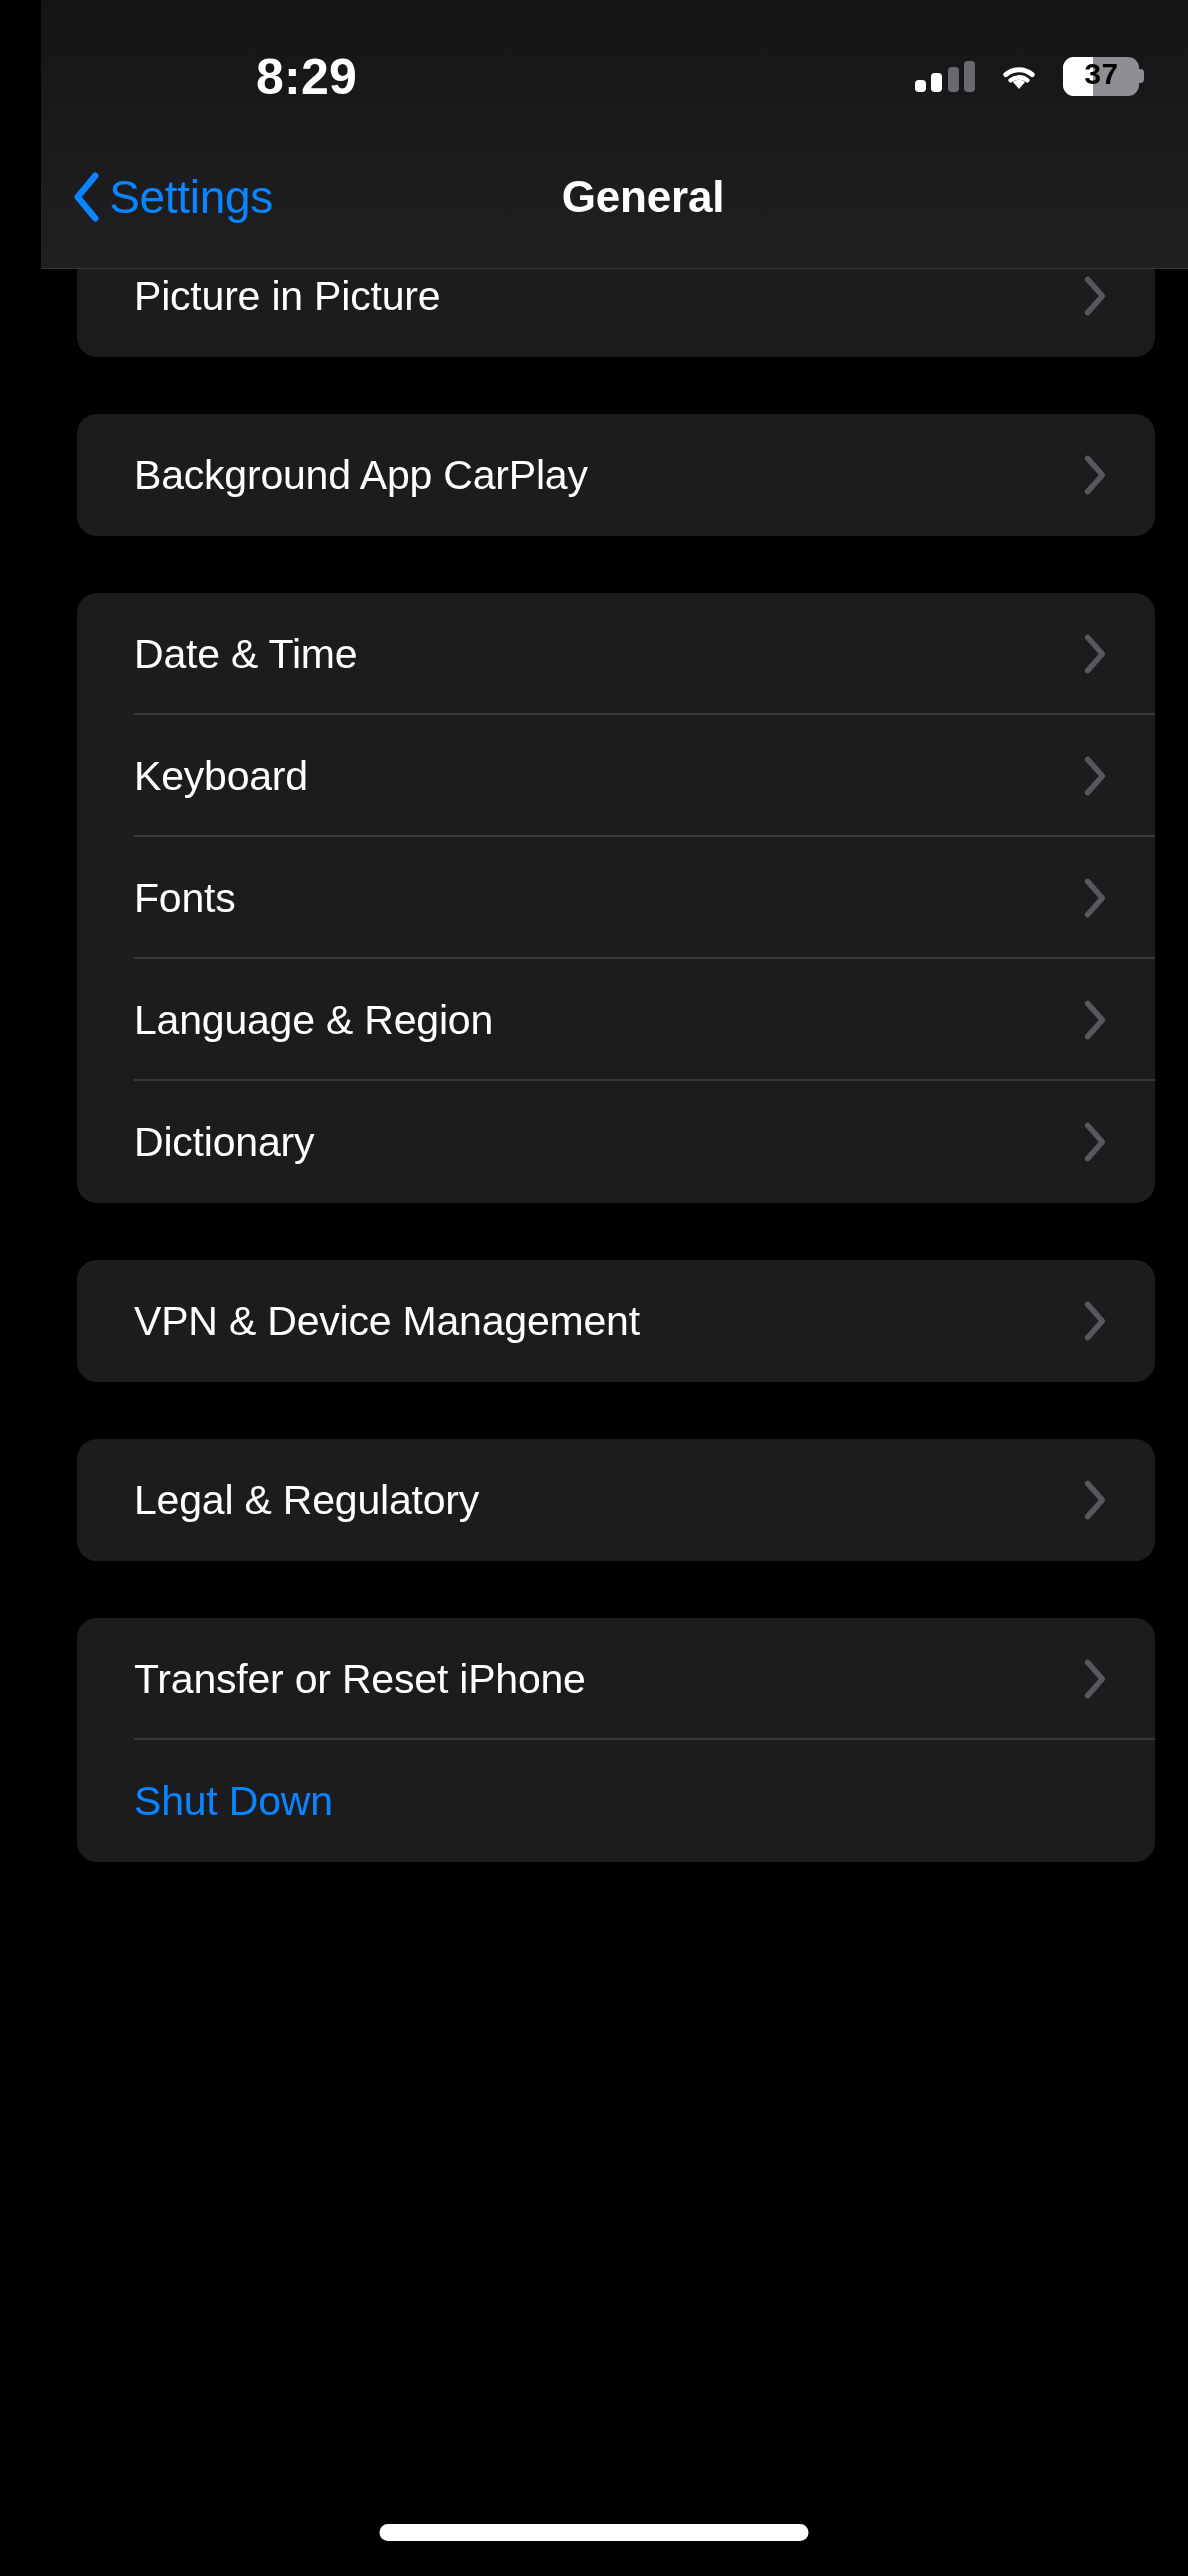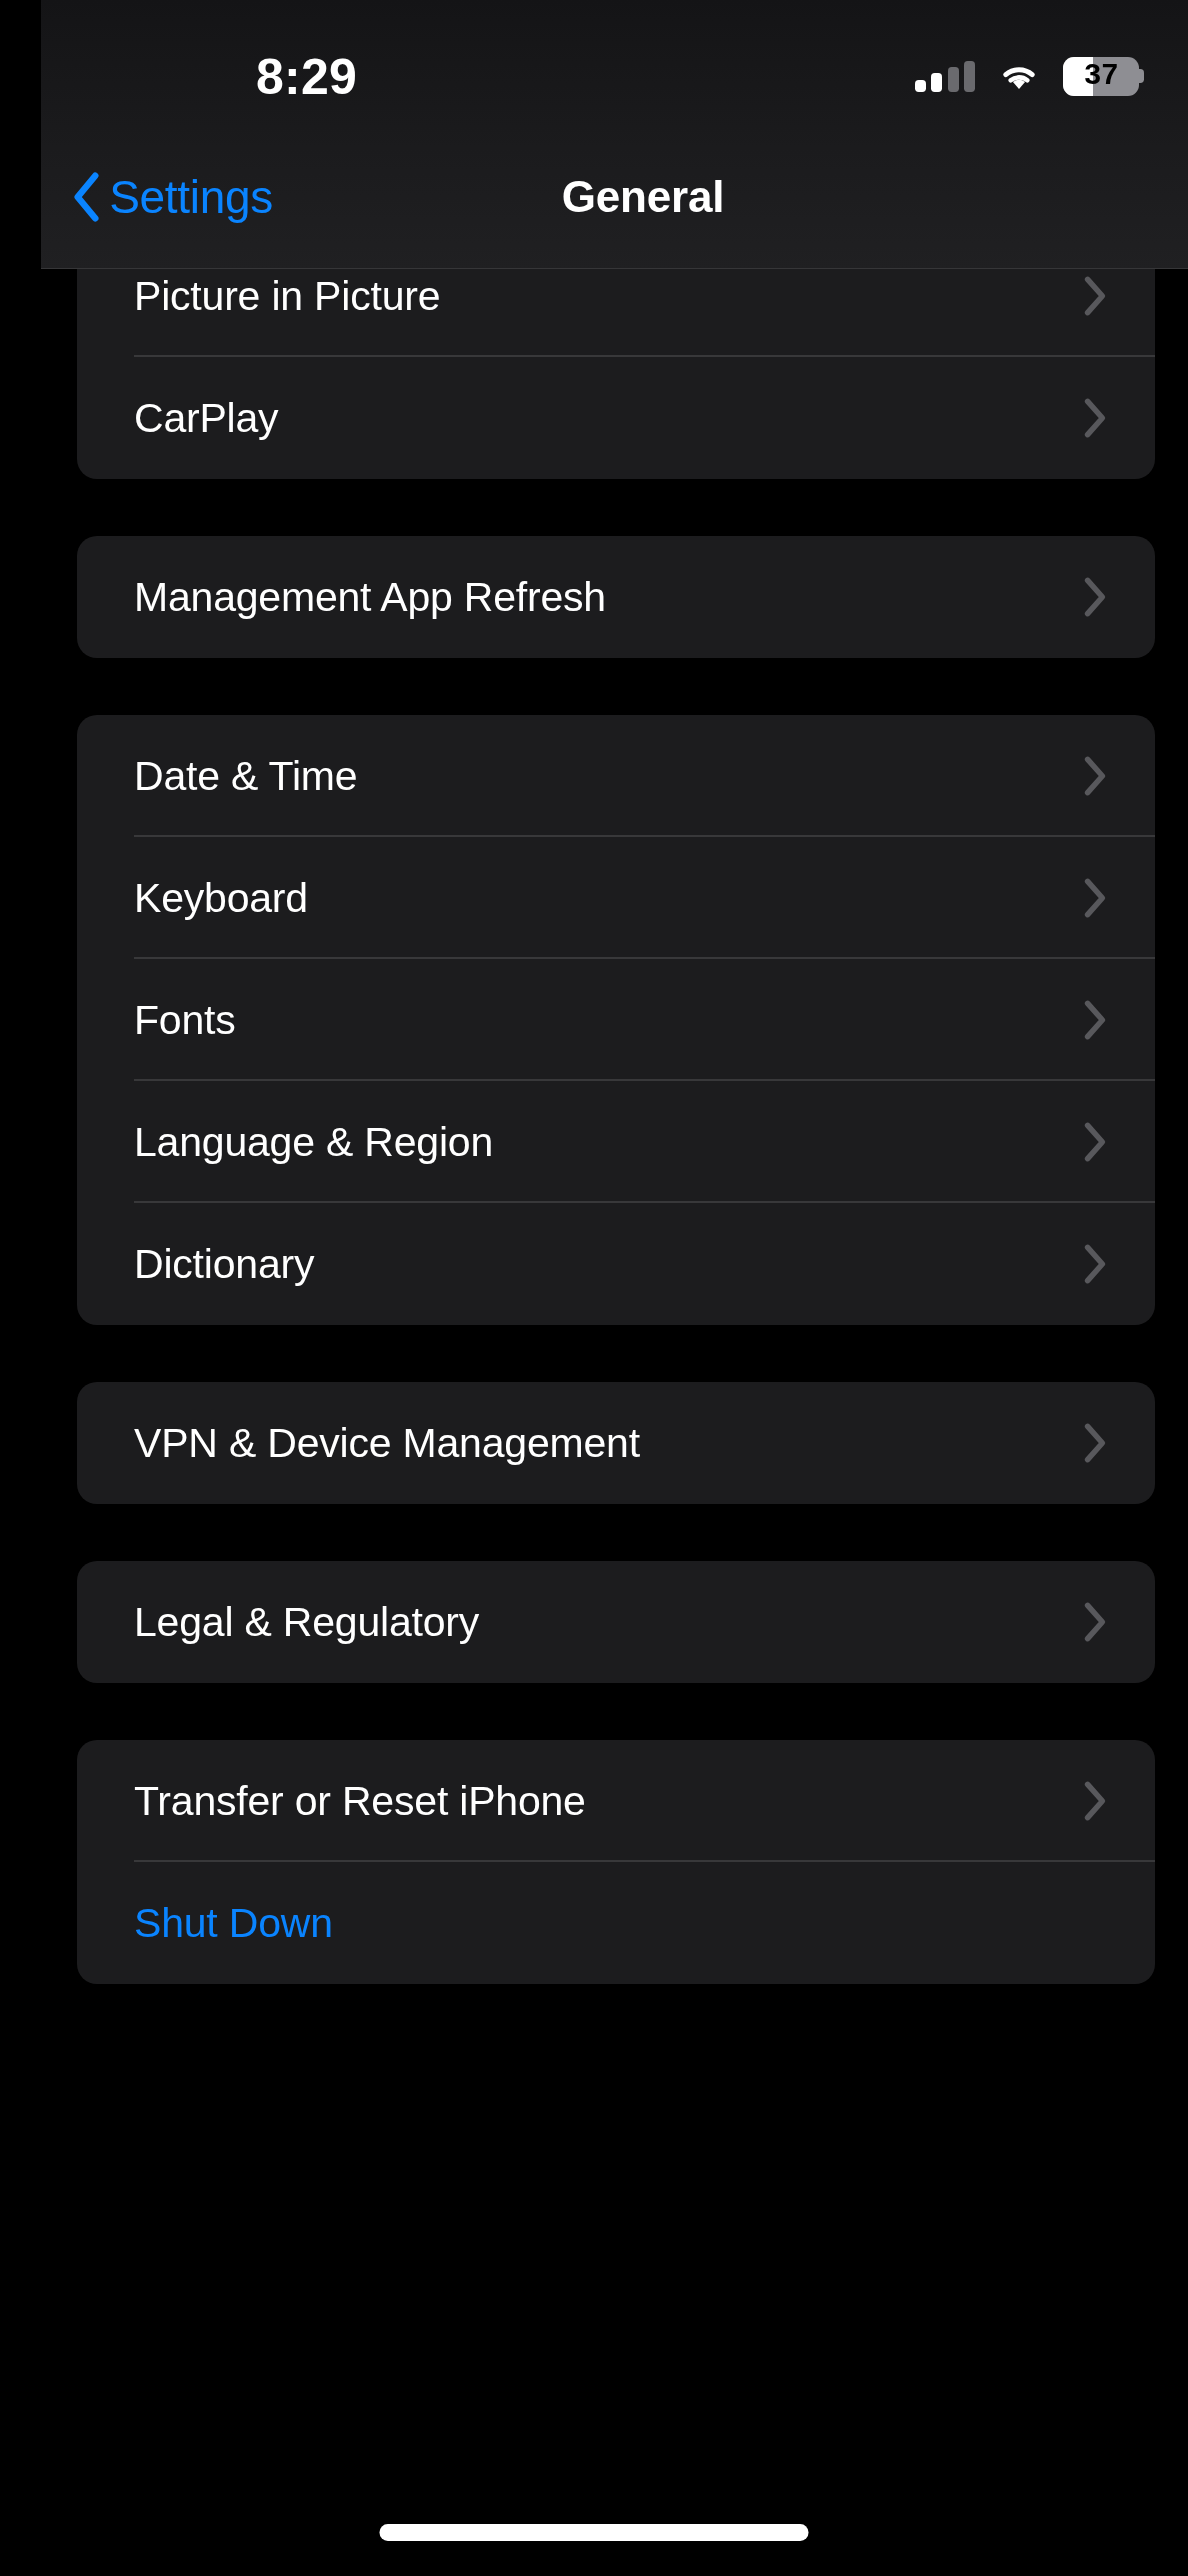--- a/index.html
+++ b/index.html
@@ -267,32 +267,24 @@
         <div class="group">
           <div class="row">
             <span class="label">Picture in Picture</span>
             <span class="chevron">
               <svg viewBox="0 0 26 44" aria-hidden="true">
                 <path d="M5 4 L21 22 L5 40" stroke="#58585C" stroke-width="6" fill="none" stroke-linecap="round" stroke-linejoin="round"></path>
               </svg>
             </span>
             <div class="sep"></div>
           </div>
-          <div class="row">
-            <span class="label">CarPlay</span>
-            <span class="chevron">
-              <svg viewBox="0 0 26 44" aria-hidden="true">
-                <path d="M5 4 L21 22 L5 40" stroke="#58585C" stroke-width="6" fill="none" stroke-linecap="round" stroke-linejoin="round"></path>
-              </svg>
-            </span>
-          </div>
-        </div>
-        <div class="group">
-          <div class="row">
-            <span class="label">Management App Refresh</span>
+        </div>
+        <div class="group">
+          <div class="row">
+            <span class="label">Background App CarPlay</span>
             <span class="chevron">
               <svg viewBox="0 0 26 44" aria-hidden="true">
                 <path d="M5 4 L21 22 L5 40" stroke="#58585C" stroke-width="6" fill="none" stroke-linecap="round" stroke-linejoin="round"></path>
               </svg>
             </span>
           </div>
         </div>
         <div class="group">
           <div class="row">
             <span class="label">Date &amp; Time</span>

